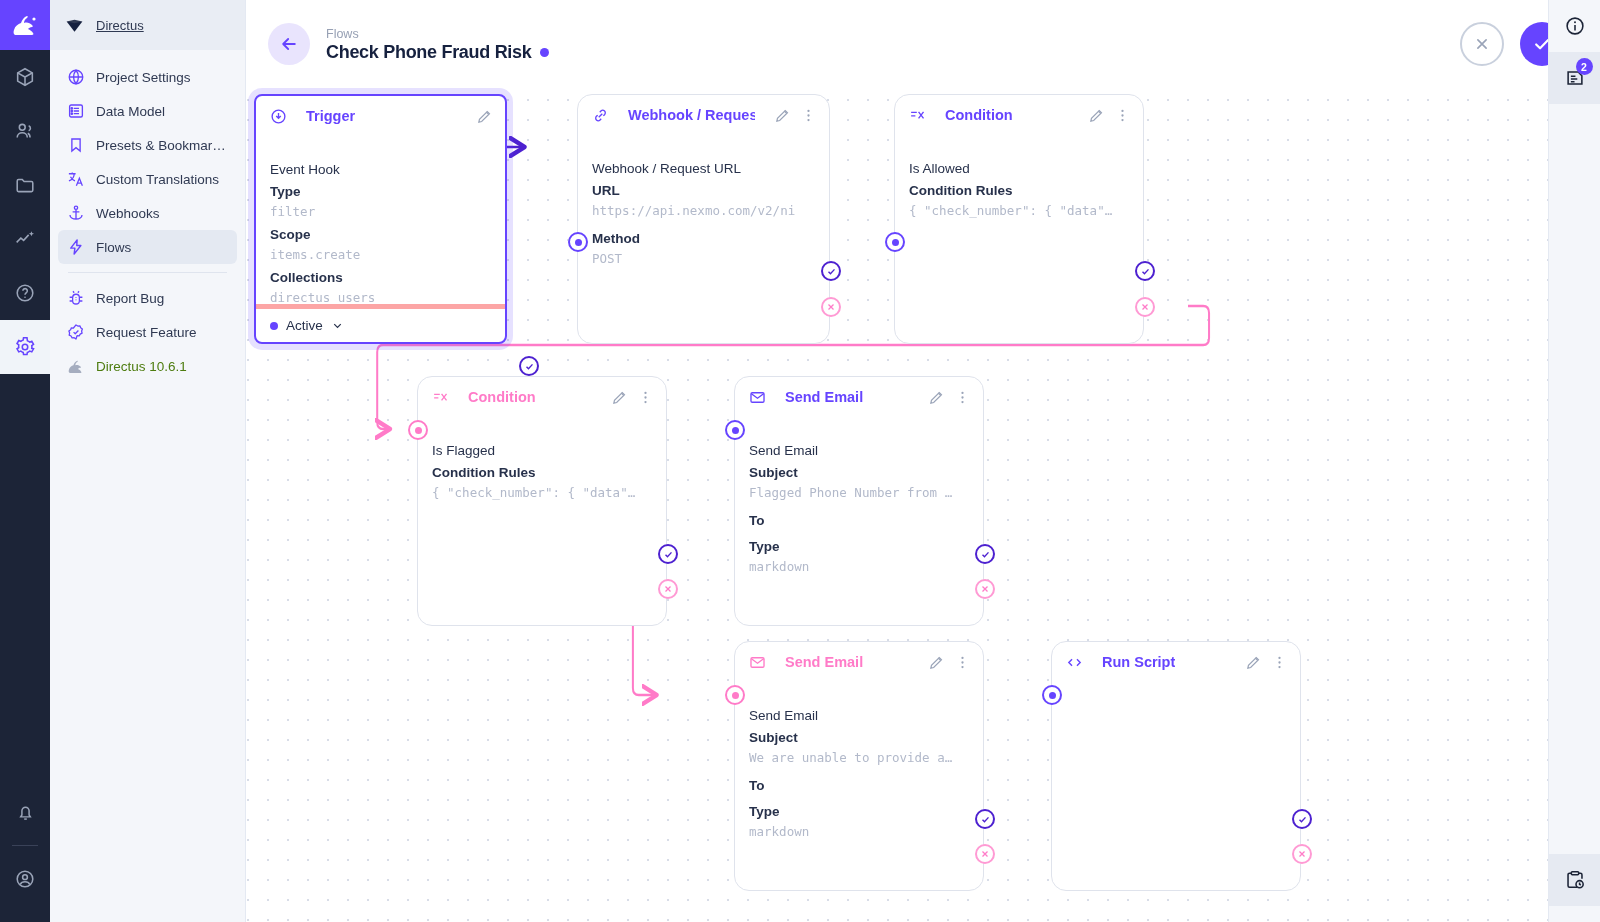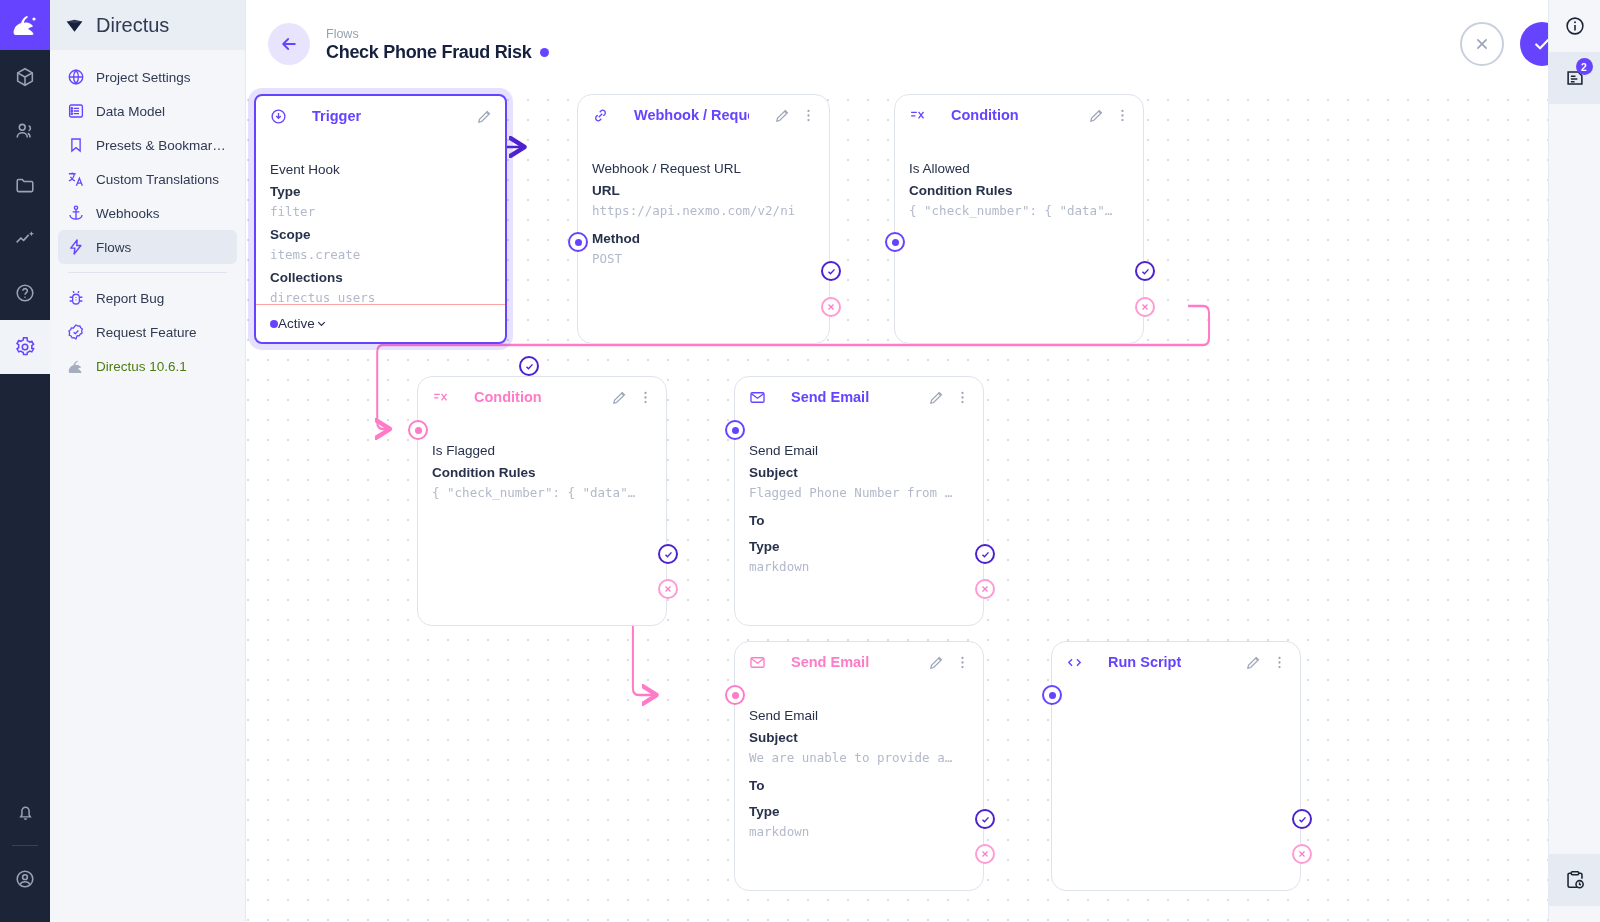--- a/index.html
+++ b/index.html
@@ -32,21 +32,21 @@
   
   .sidebar {
     width: 196px; flex: 0 0 196px; height: 922px;
     background: #f4f6fa; border-right: 1px solid #e4e9f2;
     display: flex; flex-direction: column;
   }
   .sb-header {
     height: 50px; display: flex; align-items: center; gap: 11px;
     padding: 0 14px; background: #e9edf4;
   }
-  .sb-header .t { font-size: 20px; color: #2f3952; }
+  .sb-header .t { font-size: 13px; color: #2f3952; text-decoration: underline; }
   .sb-nav { padding: 10px 8px 0 8px; }
   .sb-item {
     display: flex; align-items: center; gap: 11px;
     height: 34px; padding: 0 8px; border-radius: 6px;
     font-size: 13.5px; color: #2f3952; cursor: pointer; white-space: nowrap;
   }
   .sb-item .ico { width: 19px; height: 19px; display: flex; align-items: center; justify-content: center; color: #6644ff; flex: 0 0 19px;}
   .sb-item.sel { background: #e4e9f2; }
   .sb-sep { height: 1px; background: #dfe4ee; margin: 8px 10px; }
   .sb-version { color: #4d7c0f; }
@@ -90,39 +90,39 @@
   
   .node {
     position: absolute; background: #ffffff; border: 1px solid #dfe3ec;
     border-radius: 15px; z-index: 10;
   }
   .node.trigger {
     border: 2px solid #6644ff; box-shadow: 0 0 0 6px rgba(102,68,255,0.16);
     border-radius: 8px; z-index: 12;
   }
   .node-head {
-    display: flex; align-items: center; height: 40px; padding: 0 12px 0 14px; gap: 25px;
+    display: flex; align-items: center; height: 40px; padding: 0 12px 0 14px; gap: 19px;
   }
   .node-title { font-size: 14.5px; font-weight: bold; color: #6644ff; white-space: nowrap; overflow: hidden; }
   .node-title.pink { color: #ff7bc8; }
   .node-ico { color: #6644ff; display: flex; align-items: center; }
   .node-ico.pink { color: #ff7bc8; }
   .head-tools { margin-left: auto; display: flex; align-items: center; gap: 9px; }
   .tool { color: #9aa4b8; cursor: pointer; display: flex; align-items: center; }
   .node-body { padding: 0 14px 10px 14px; margin-top: 24px; }
   .op-name { font-size: 13.5px; color: #27314b; line-height: 19px; margin-bottom: 2px; }
   .fld-key { font-size: 13.5px; font-weight: bold; color: #27314b; line-height: 21px; }
   .fld-val {
     font-family: "DejaVu Sans Mono", monospace; font-size: 12.5px; color: #b2b9ca;
     line-height: 19px; white-space: nowrap; overflow: hidden; margin-bottom: 3px;
   }
   .fld-gap { height: 5px; }
   .node-foot {
     position: absolute; left: 0; right: 0; bottom: 0; height: 38px;
-    border-top: 1px solid #fca5a5; display: flex; align-items: center; padding: 0 14px;
+    border-top: 5px solid #fca5a5; display: flex; align-items: center; gap: 8px; padding: 0 14px;
   }
   .status-dot { width: 8px; height: 8px; border-radius: 50%; background: #6644ff; }
   .status-txt { font-size: 13.5px; color: #27314b; }
   .chev { color: #27314b; display: flex; }
 
   
   .port {
     position: absolute; width: 20px; height: 20px; border-radius: 50%;
     background: #fff; display: flex; align-items: center; justify-content: center; z-index: 20;
     cursor: pointer;

